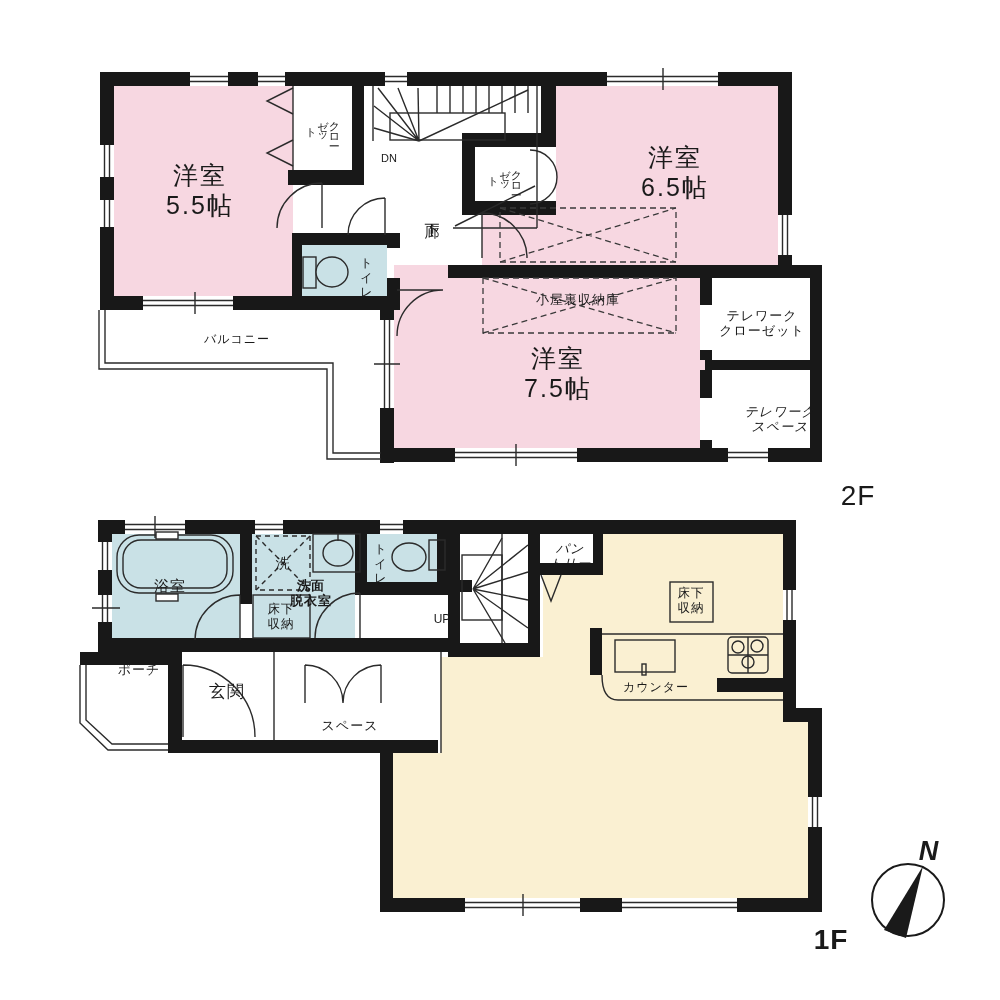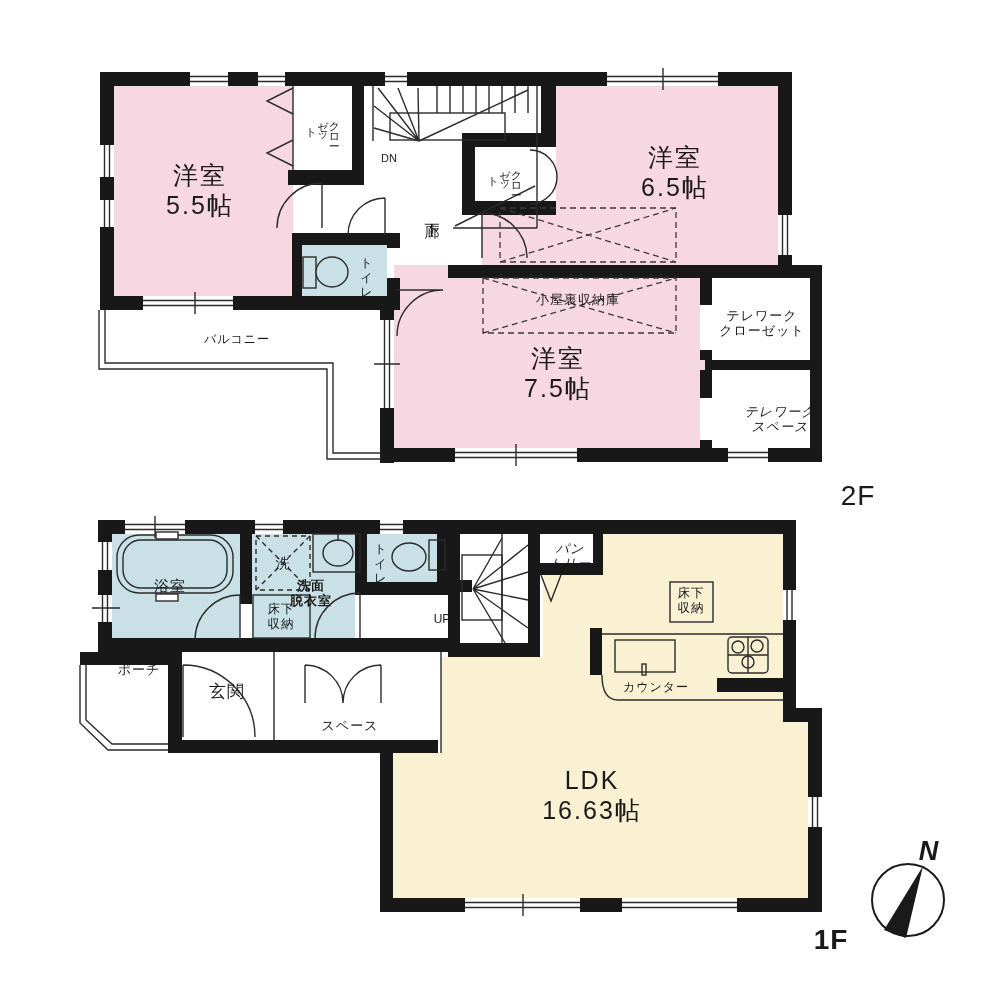--- a/index.html
+++ b/index.html
@@ -244,21 +244,19 @@
 脱衣室</div>
   <div class="lbl" style="left:281px;top:617px;font-size:12.5px;">床下
 収納</div>
   <div class="lbl vt" style="left:380px;top:557px;font-size:12px;height:44px;">トイレ</div>
   <div class="lbl" style="left:442px;top:619px;font-size:12px;letter-spacing:0;">UP</div>
   <div class="lbl" style="left:570px;top:556px;font-size:13px;font-style:italic;">パン
 トリー</div>
   <div class="lbl" style="left:227px;top:692px;font-size:17px;">玄関</div>
   <div class="lbl" style="left:107px;top:670px;font-size:13px;margin-left:32px;">ポーチ</div>
   <div class="lbl" style="left:350px;top:726px;font-size:13px;">スペース</div>
-  <div class="lbl big" style="left:592px;top:795px;">LDK
-16.63帖</div>
   <div class="lbl" style="left:691px;top:601px;font-size:12.5px;">床下
 収納</div>
   <div class="lbl" style="left:656px;top:687px;font-size:12px;">カウンター</div>
   <div class="lbl flr" style="left:831px;top:940px;font-weight:bold;">1F</div>
   <div class="lbl north" style="left:929px;top:852px;">N</div>
 
 </div>
 
 </body></html>

